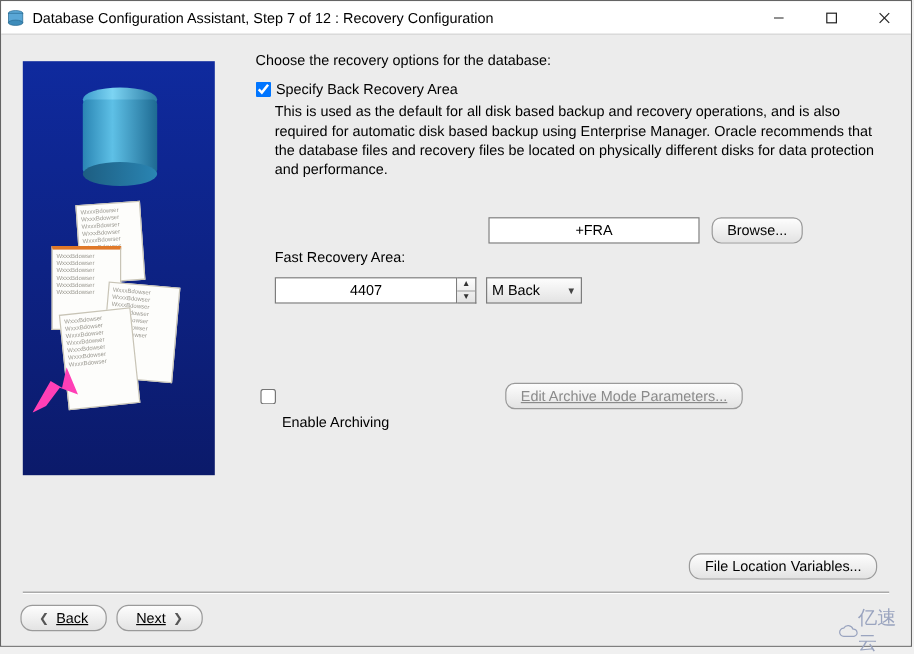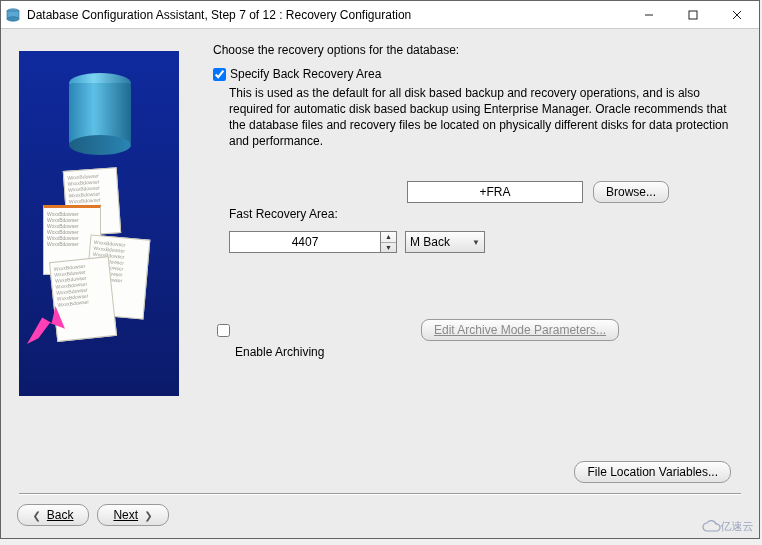--- a/index.html
+++ b/index.html
@@ -52,21 +52,21 @@
   .lower-right { display: flex; justify-content: flex-end; padding: 6px 28px 10px 0; }
   .sep { height: 1px; background: #9a9a9a; margin: 0 18px; box-shadow: 0 1px 0 #fff; }
 
   .nav-row { display: flex; align-items: center; padding: 10px 16px 12px 16px; justify-content: space-between; }
   .nav-left { display: flex; gap: 10px; }
   .nav-right { display: flex; gap: 8px; }
   .nav-btn { width: 72px; height: 22px; font-size: 12px; background: linear-gradient(180deg,#fdfdfd,#e3e3e3); border: 1px solid #9a9a9a; border-radius: 10px; display: inline-flex; align-items: center; justify-content: center; gap: 6px; }
   .nav-btn .chev { font-size: 10px; color: #555; }
   .nav-btn .u { text-decoration: underline; }
 
-  .watermark { position: absolute; right: 6px; bottom: 6px; width: 58px; height: 26px; display: flex; align-items: center; justify-content: center; color: #9aa4bf; font-size: 11px; }
+  .watermark { position: absolute; right: 6px; bottom: 6px; width: 58px; height: 26px; display: flex; align-items: center; justify-content: center; color: #9aa4bf; font-size: 16px; }
 </style>
 </head>
 <body>
 
 <div class="window">
 
   <div class="titlebar">
     <span class="app-icon">
       <svg width="16" height="16" viewBox="0 0 16 16">
           <ellipse cx="8" cy="4" rx="6" ry="2.2" fill="#5aa7d6" stroke="#2a6b92" stroke-width="0.6"></ellipse>

